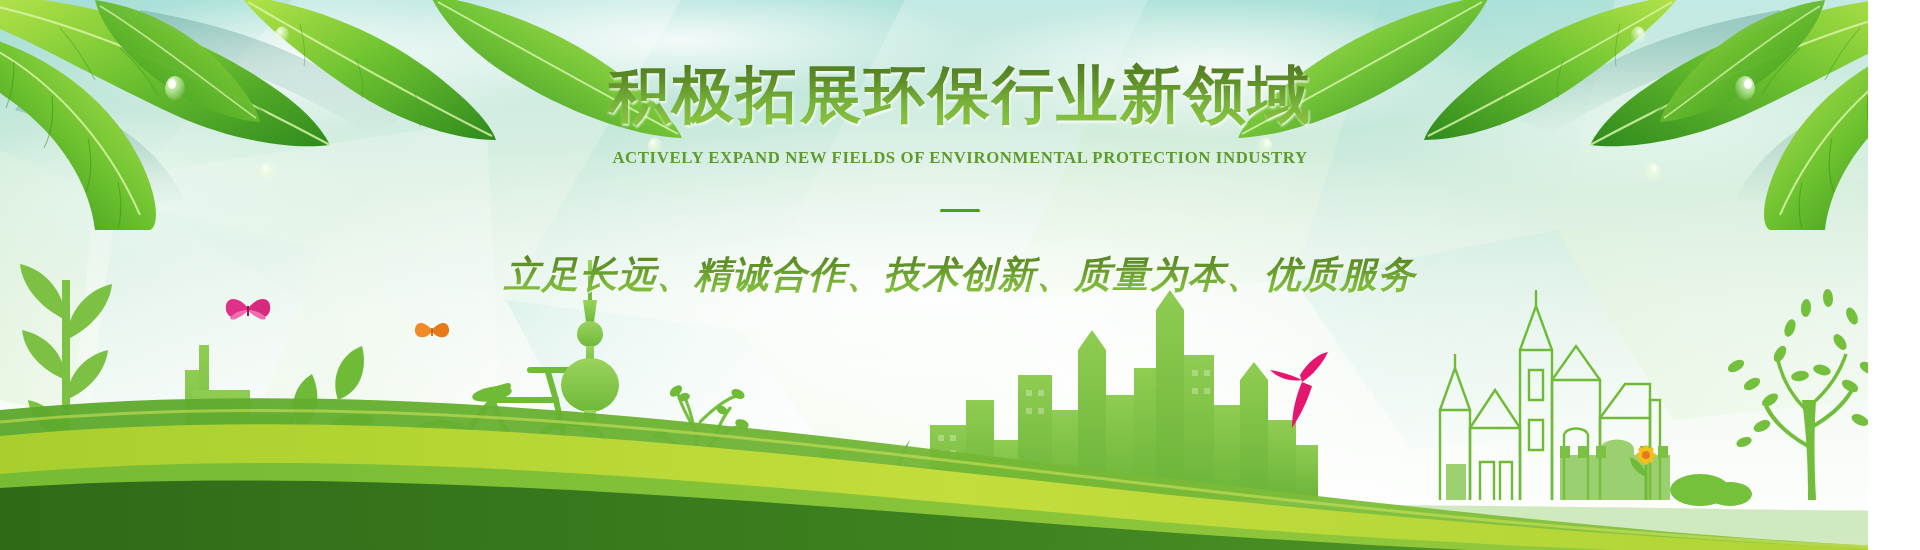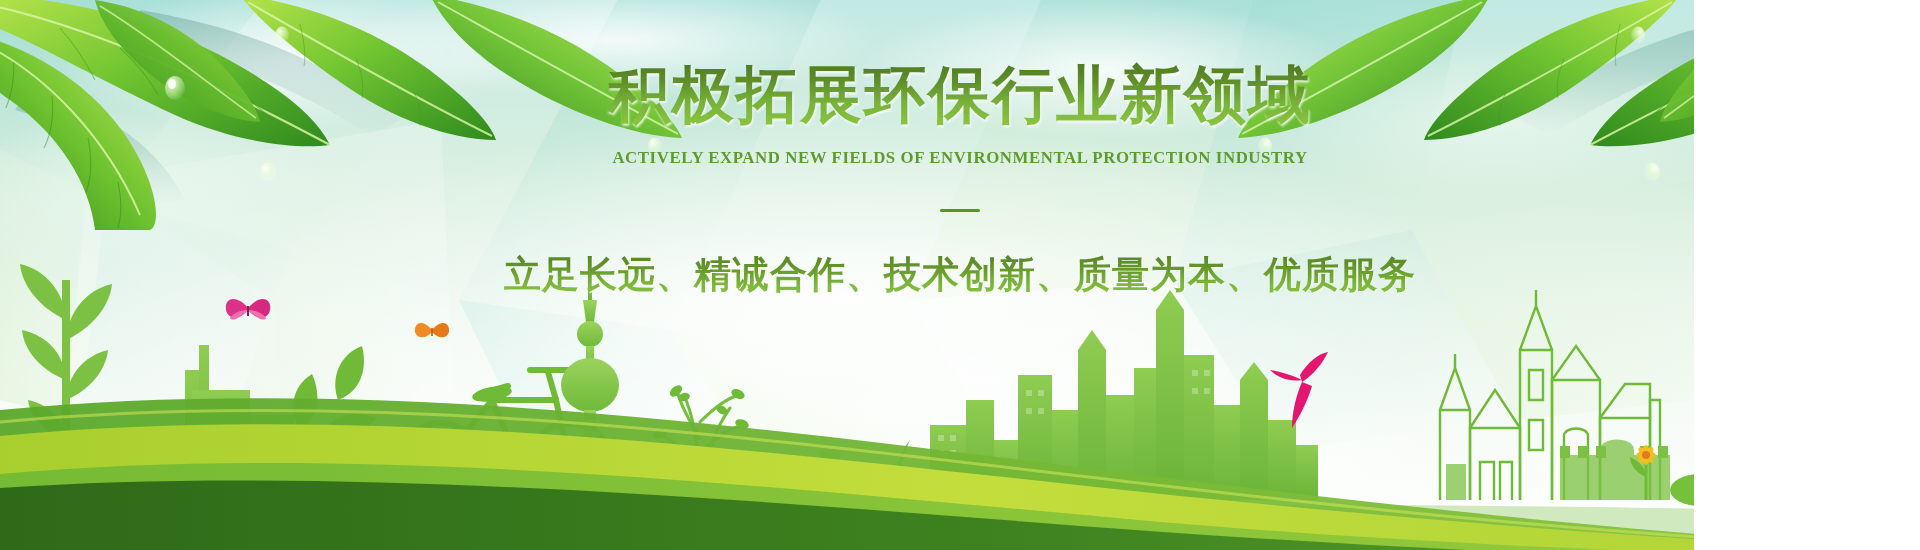--- a/index.html
+++ b/index.html
@@ -2,21 +2,21 @@
 <html><head>
 <meta charset="utf-8">
 <title>Eco Banner</title>
 <style>
   * { margin:0; padding:0; box-sizing:border-box; }
   html,body { width:1920px; height:550px; overflow:hidden; background:#fff; }
   body { font-family:"Liberation Serif", serif; }
 
   #banner {
     position:relative;
-    width:1694px; height:550px;
+    width:1868px; height:550px;
     overflow:hidden;
     background:
       radial-gradient(ellipse 900px 420px at 50% 95%, rgba(255,255,255,0.98) 0%, rgba(255,255,255,0.6) 40%, rgba(255,255,255,0) 72%),
       linear-gradient(to bottom, #a8e0d8 0%, #bfe6d8 14%, #d7eede 34%, #eaf6ec 56%, #f6fbf6 76%, #ffffff 100%);
   }
 
   
   .facets { position:absolute; inset:0; width:100%; height:100%; }
 
   
@@ -66,20 +66,21 @@
     font-family:"DejaVu Sans", sans-serif;
     font-size:37px;
     font-weight:bold;
     letter-spacing:1px;
     background:linear-gradient(to bottom, #527f22 0%, #639629 34%, #7cb73b 70%, #8cc63f 100%);
     -webkit-background-clip:text;
     background-clip:text;
     color:transparent;
     -webkit-text-fill-color:transparent;
     filter:drop-shadow(1px 1px 0px rgba(255,255,255,0.8));
+    font-style:italic;
   }
 
   
   .scenery { position:absolute; left:0; bottom:0; width:1920px; height:300px; }
   .waves { position:absolute; left:0; bottom:0; width:1920px; height:180px; }
 </style>
 </head>
 <body>
 
 <div id="banner">

